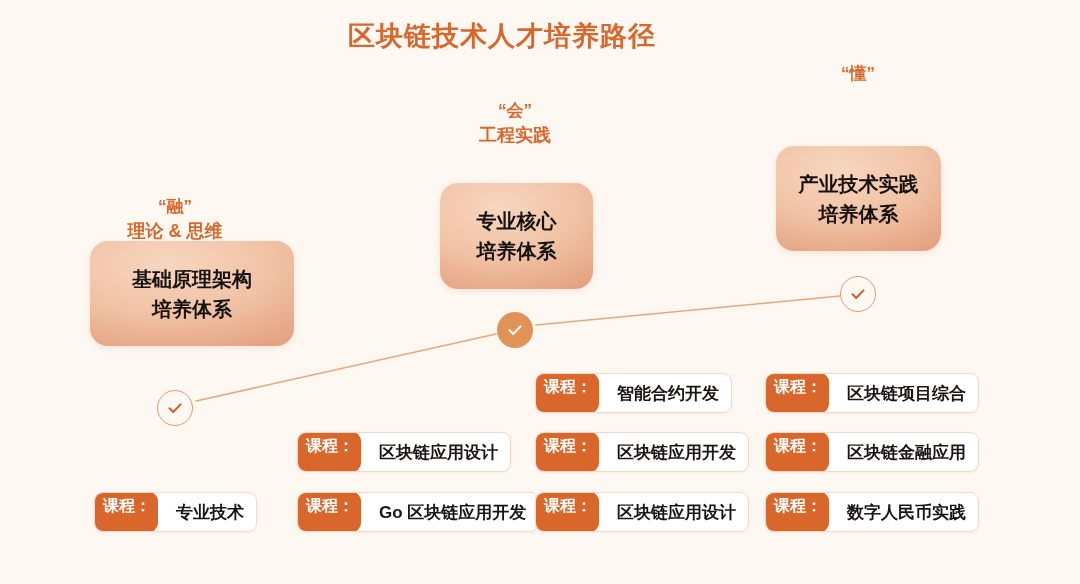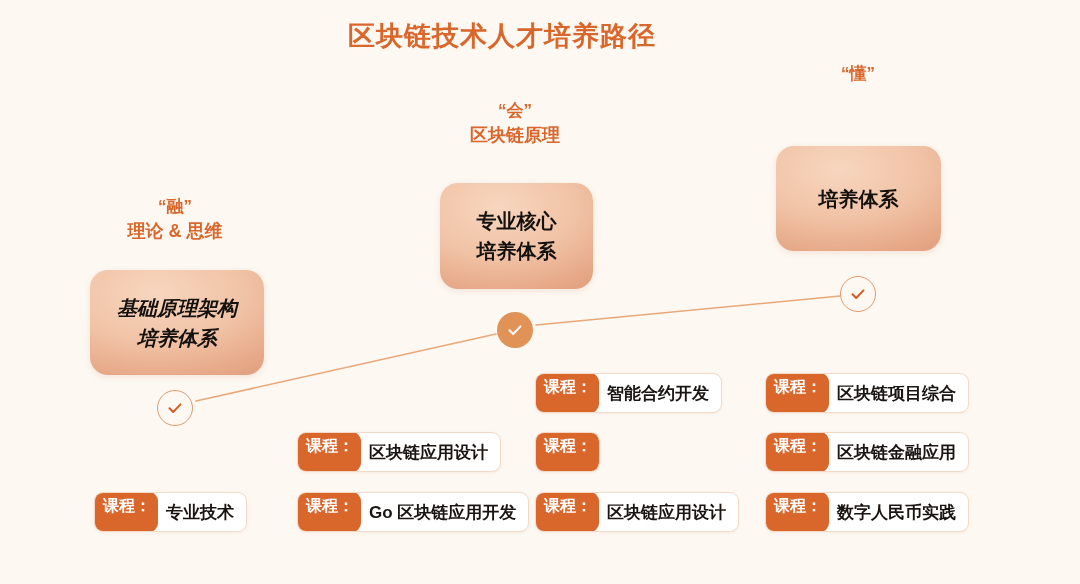--- a/index.html
+++ b/index.html
@@ -127,68 +127,69 @@
     border-radius: 9px;
     margin: -1px 0 -1px -1px;
     white-space: nowrap;
   }
   .course .name {
     color: #1a1512;
     font-size: 17px;
     font-weight: bold;
     display: flex;
     align-items: center;
-    padding: 0 12px 0 8px;
+    padding: 0 12px 0 18px;
     white-space: nowrap;
   }
 </style>
 </head>
 <body>
 
 <div id="stage">
 
   <div class="title">区块链技术人才培养路径</div>
 
   <svg id="connector" viewBox="0 0 1080 584" xmlns="http://www.w3.org/2000/svg">
     <path d="M 196 401 L 496 334" stroke="#e9a878" stroke-width="1.6" fill="none" stroke-linecap="round"></path>
     <path d="M 536 325 L 840 296" stroke="#e9a878" stroke-width="1.6" fill="none" stroke-linecap="round"></path>
   </svg>
 
   <div class="stage-label" style="left:65px; top:196px;">
     <span class="quoted">“融”</span>
     <span class="sub">理论 &amp; 思维</span>
   </div>
-  <div class="stage-box" style="left:90px; top:270px; width:174px; height:105px;font-style:italic;">
+  <div class="stage-box" style="left:90px; top:241px; width:204px; height:105px;">
     <span>基础原理架构</span>
     <span>培养体系</span>
   </div>
   <div class="check outline" style="left:157px; top:390px;">
     <svg width="20" height="20" viewBox="0 0 20 20">
       <path d="M4.5 10.2 L8.2 14 L15.5 6.4" stroke="#cf5f24" stroke-width="2" fill="none" stroke-linecap="round" stroke-linejoin="round"></path>
     </svg>
   </div>
 
   <div class="stage-label" style="left:405px; top:100px;">
     <span class="quoted">“会”</span>
-    <span class="sub">区块链原理</span>
+    <span class="sub">工程实践</span>
   </div>
   <div class="stage-box" style="left:440px; top:183px; width:153px; height:106px;">
     <span>专业核心</span>
     <span>培养体系</span>
   </div>
   <div class="check filled" style="left:497px; top:312px;">
     <svg width="20" height="20" viewBox="0 0 20 20">
       <path d="M4.5 10.2 L8.2 14 L15.5 6.4" stroke="#ffffff" stroke-width="2" fill="none" stroke-linecap="round" stroke-linejoin="round"></path>
     </svg>
   </div>
 
   <div class="stage-label" style="left:748px; top:63px;">
     <span class="quoted">“懂”</span>
   </div>
   <div class="stage-box" style="left:776px; top:146px; width:165px; height:105px;">
+    <span>产业技术实践</span>
     <span>培养体系</span>
   </div>
   <div class="check outline" style="left:840px; top:276px;">
     <svg width="20" height="20" viewBox="0 0 20 20">
       <path d="M4.5 10.2 L8.2 14 L15.5 6.4" stroke="#cf5f24" stroke-width="2" fill="none" stroke-linecap="round" stroke-linejoin="round"></path>
     </svg>
   </div>
 
   <div class="course" style="left:94px; top:492px;">
     <span class="tag">课程：</span>
@@ -203,20 +204,21 @@
     <span class="tag">课程：</span>
     <span class="name">Go 区块链应用开发</span>
   </div>
 
   <div class="course" style="left:535px; top:373px;">
     <span class="tag">课程：</span>
     <span class="name">智能合约开发</span>
   </div>
   <div class="course" style="left:535px; top:432px;">
     <span class="tag">课程：</span>
+    <span class="name">区块链应用开发</span>
   </div>
   <div class="course" style="left:535px; top:492px;">
     <span class="tag">课程：</span>
     <span class="name">区块链应用设计</span>
   </div>
 
   <div class="course" style="left:765px; top:373px;">
     <span class="tag">课程：</span>
     <span class="name">区块链项目综合</span>
   </div>

